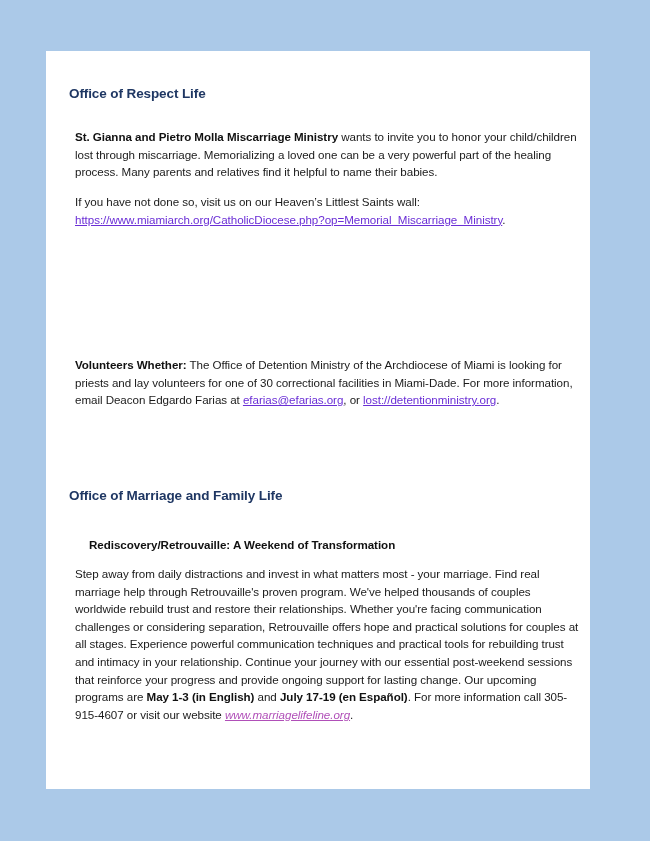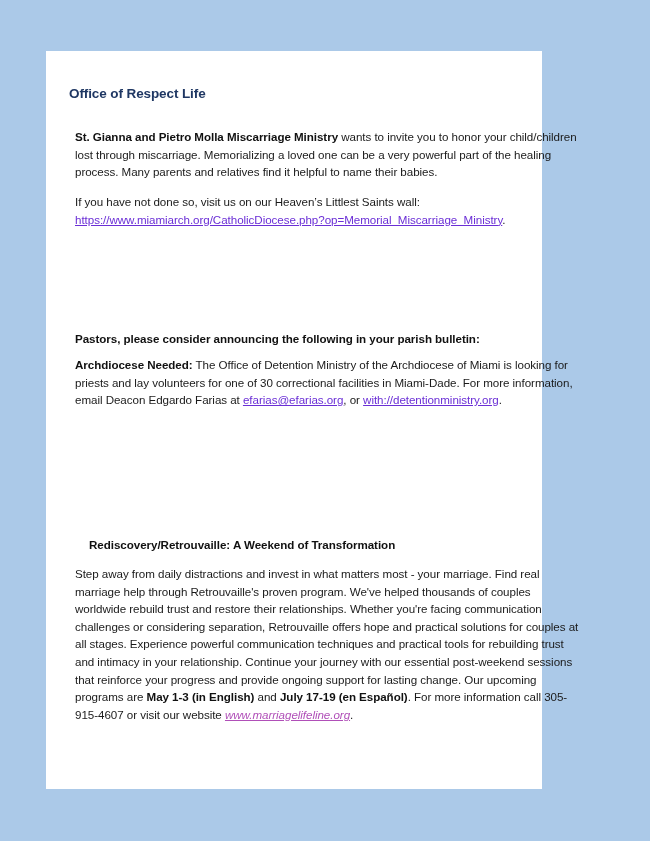--- a/index.html
+++ b/index.html
@@ -6,21 +6,21 @@
   body {
     width: 650px; height: 841px;
     background: #abc9e8;
     position: relative;
     overflow: hidden;
     font-family: "Liberation Sans", sans-serif;
   }
   .page {
     position: absolute;
     left: 46px; top: 51px;
-    width: 496px; height: 738px;
+    width: 544px; height: 738px;
     background: #ffffff;
   }
   .section-title {
     position: absolute;
     left: 23px;
     margin: 0;
     font-family: "Liberation Sans", sans-serif;
     font-weight: bold;
     font-size: 13.5px;
     color: #1f3763;
@@ -49,28 +49,26 @@
 
   <p class="para" style="top:77px;">
     <b>St. Gianna and Pietro Molla Miscarriage Ministry</b><span> wants to invite you to honor your child/children lost through miscarriage. Memorializing a loved one can be a very powerful part of the healing process. Many parents and relatives find it helpful to name their babies.</span>
   </p>
 
   <p class="para" style="top:142px;">
     <span> If you have not done so, visit us on our Heaven’s Littlest Saints wall: </span><span class="link">https://www.miamiarch.org/CatholicDiocese.php?op=Memorial_Miscarriage_Ministry</span><span>.</span>
   </p>
 
 
-  <p class="para" style="top:279px;">
-    <b>Pastors, please consider announcing the following in your parish bulletin:</b>
+
+  <p class="para" style="top:305px;">
+    <b>Volunteers Whether:</b><span> The Office of Detention Ministry of the Archdiocese of Miami is looking for priests and lay volunteers for one of 30 correctional facilities in Miami-Dade. For more information, email Deacon Edgardo Farias at </span><span class="link">efarias@efarias.org</span><span>, or </span><span class="link">lost://detentionministry.org</span><span>.</span>
   </p>
 
-  <p class="para" style="top:305px;">
-    <b>Archdiocese Needed:</b><span> The Office of Detention Ministry of the Archdiocese of Miami is looking for priests and lay volunteers for one of 30 correctional facilities in Miami-Dade. For more information, email Deacon Edgardo Farias at </span><span class="link">efarias@efarias.org</span><span>, or </span><span class="link">with://detentionministry.org</span><span>.</span>
-  </p>
-
+  <h2 class="section-title" style="top:437px;">Office of Marriage and Family Life</h2>
 
   <p class="para" style="top:485px;margin-left:14px;">
     <b>Rediscovery/Retrouvaille: A Weekend of Transformation</b>
   </p>
 
   <p class="para" style="top:514px;">
     <span>Step away from daily distractions and invest in what matters most - your marriage. Find real marriage help through Retrouvaille's proven program. We've helped thousands of couples worldwide rebuild trust and restore their relationships. Whether you're facing communication challenges or considering separation, Retrouvaille offers hope and practical solutions for couples at all stages. Experience powerful communication techniques and practical tools for rebuilding trust and intimacy in your relationship. Continue your journey with our essential post-weekend sessions that reinforce your progress and provide ongoing support for lasting change. Our upcoming programs are </span><b>May 1-3 (in English)</b><span> and </span><b>July 17-19 (en Español)</b><span>. For more information call 305-915-4607 or visit our website </span><span class="link visited">www.marriagelifeline.org</span><span>.</span>
   </p>
 
 </div>

